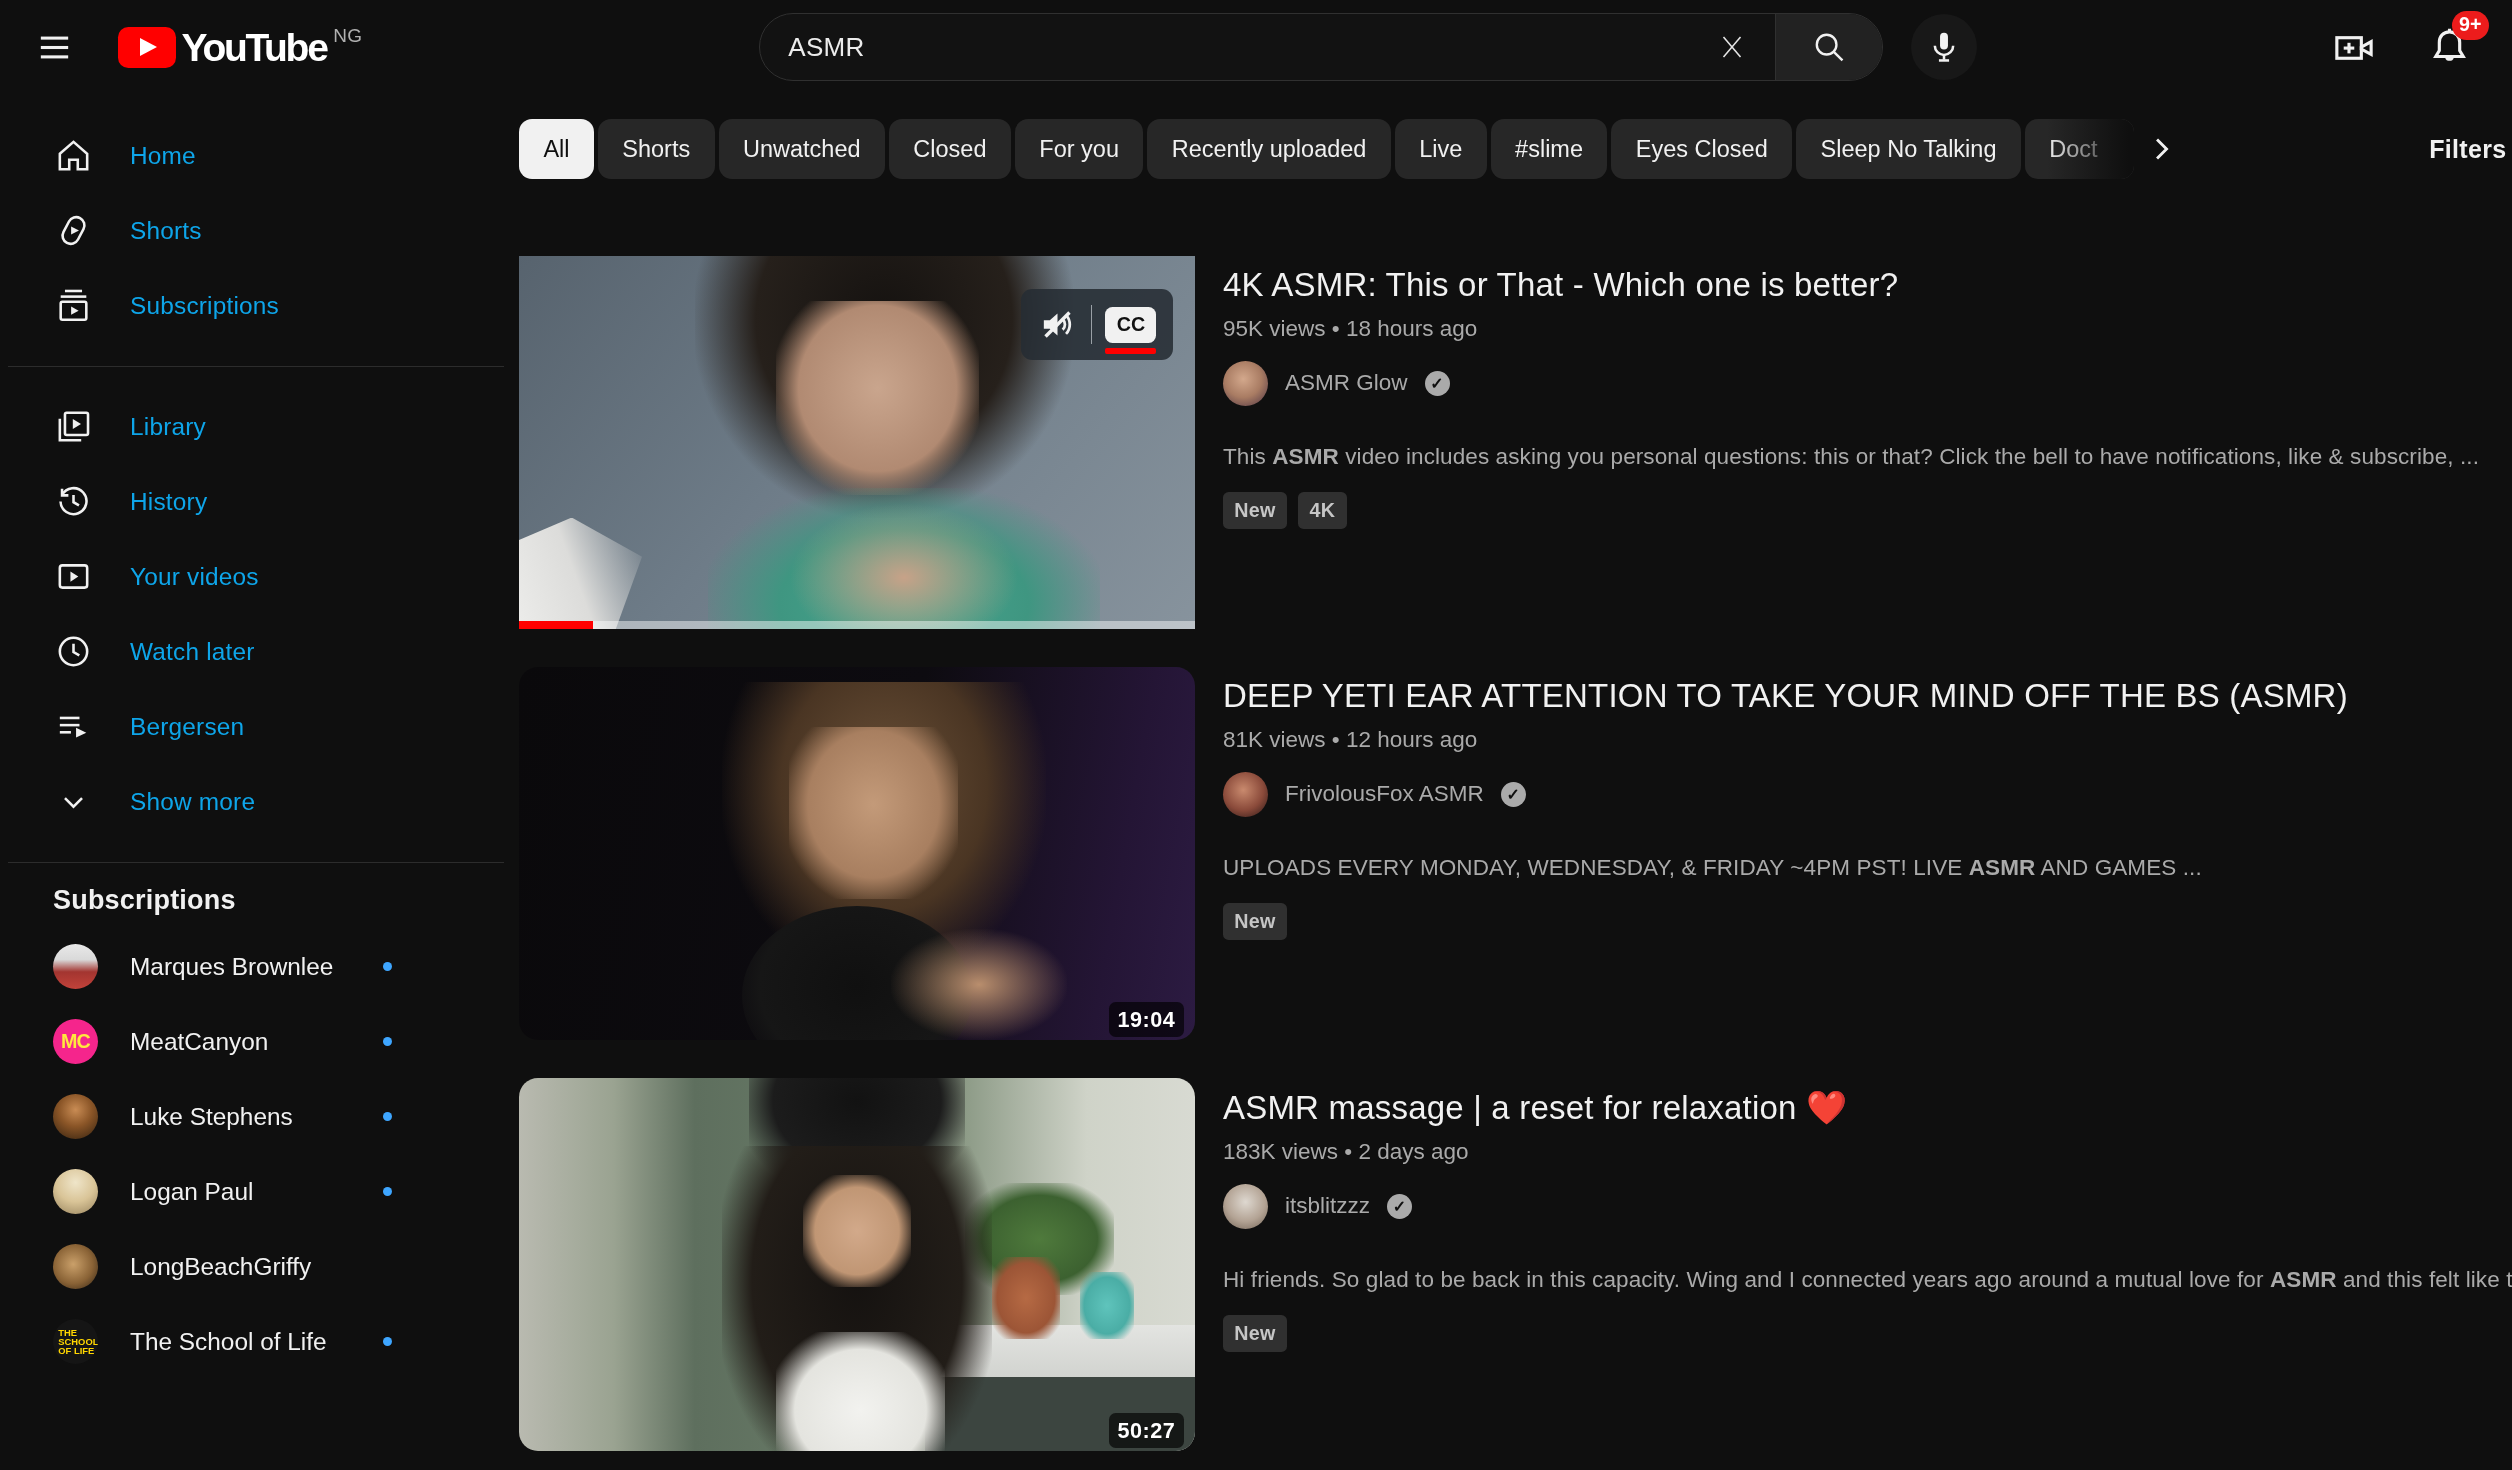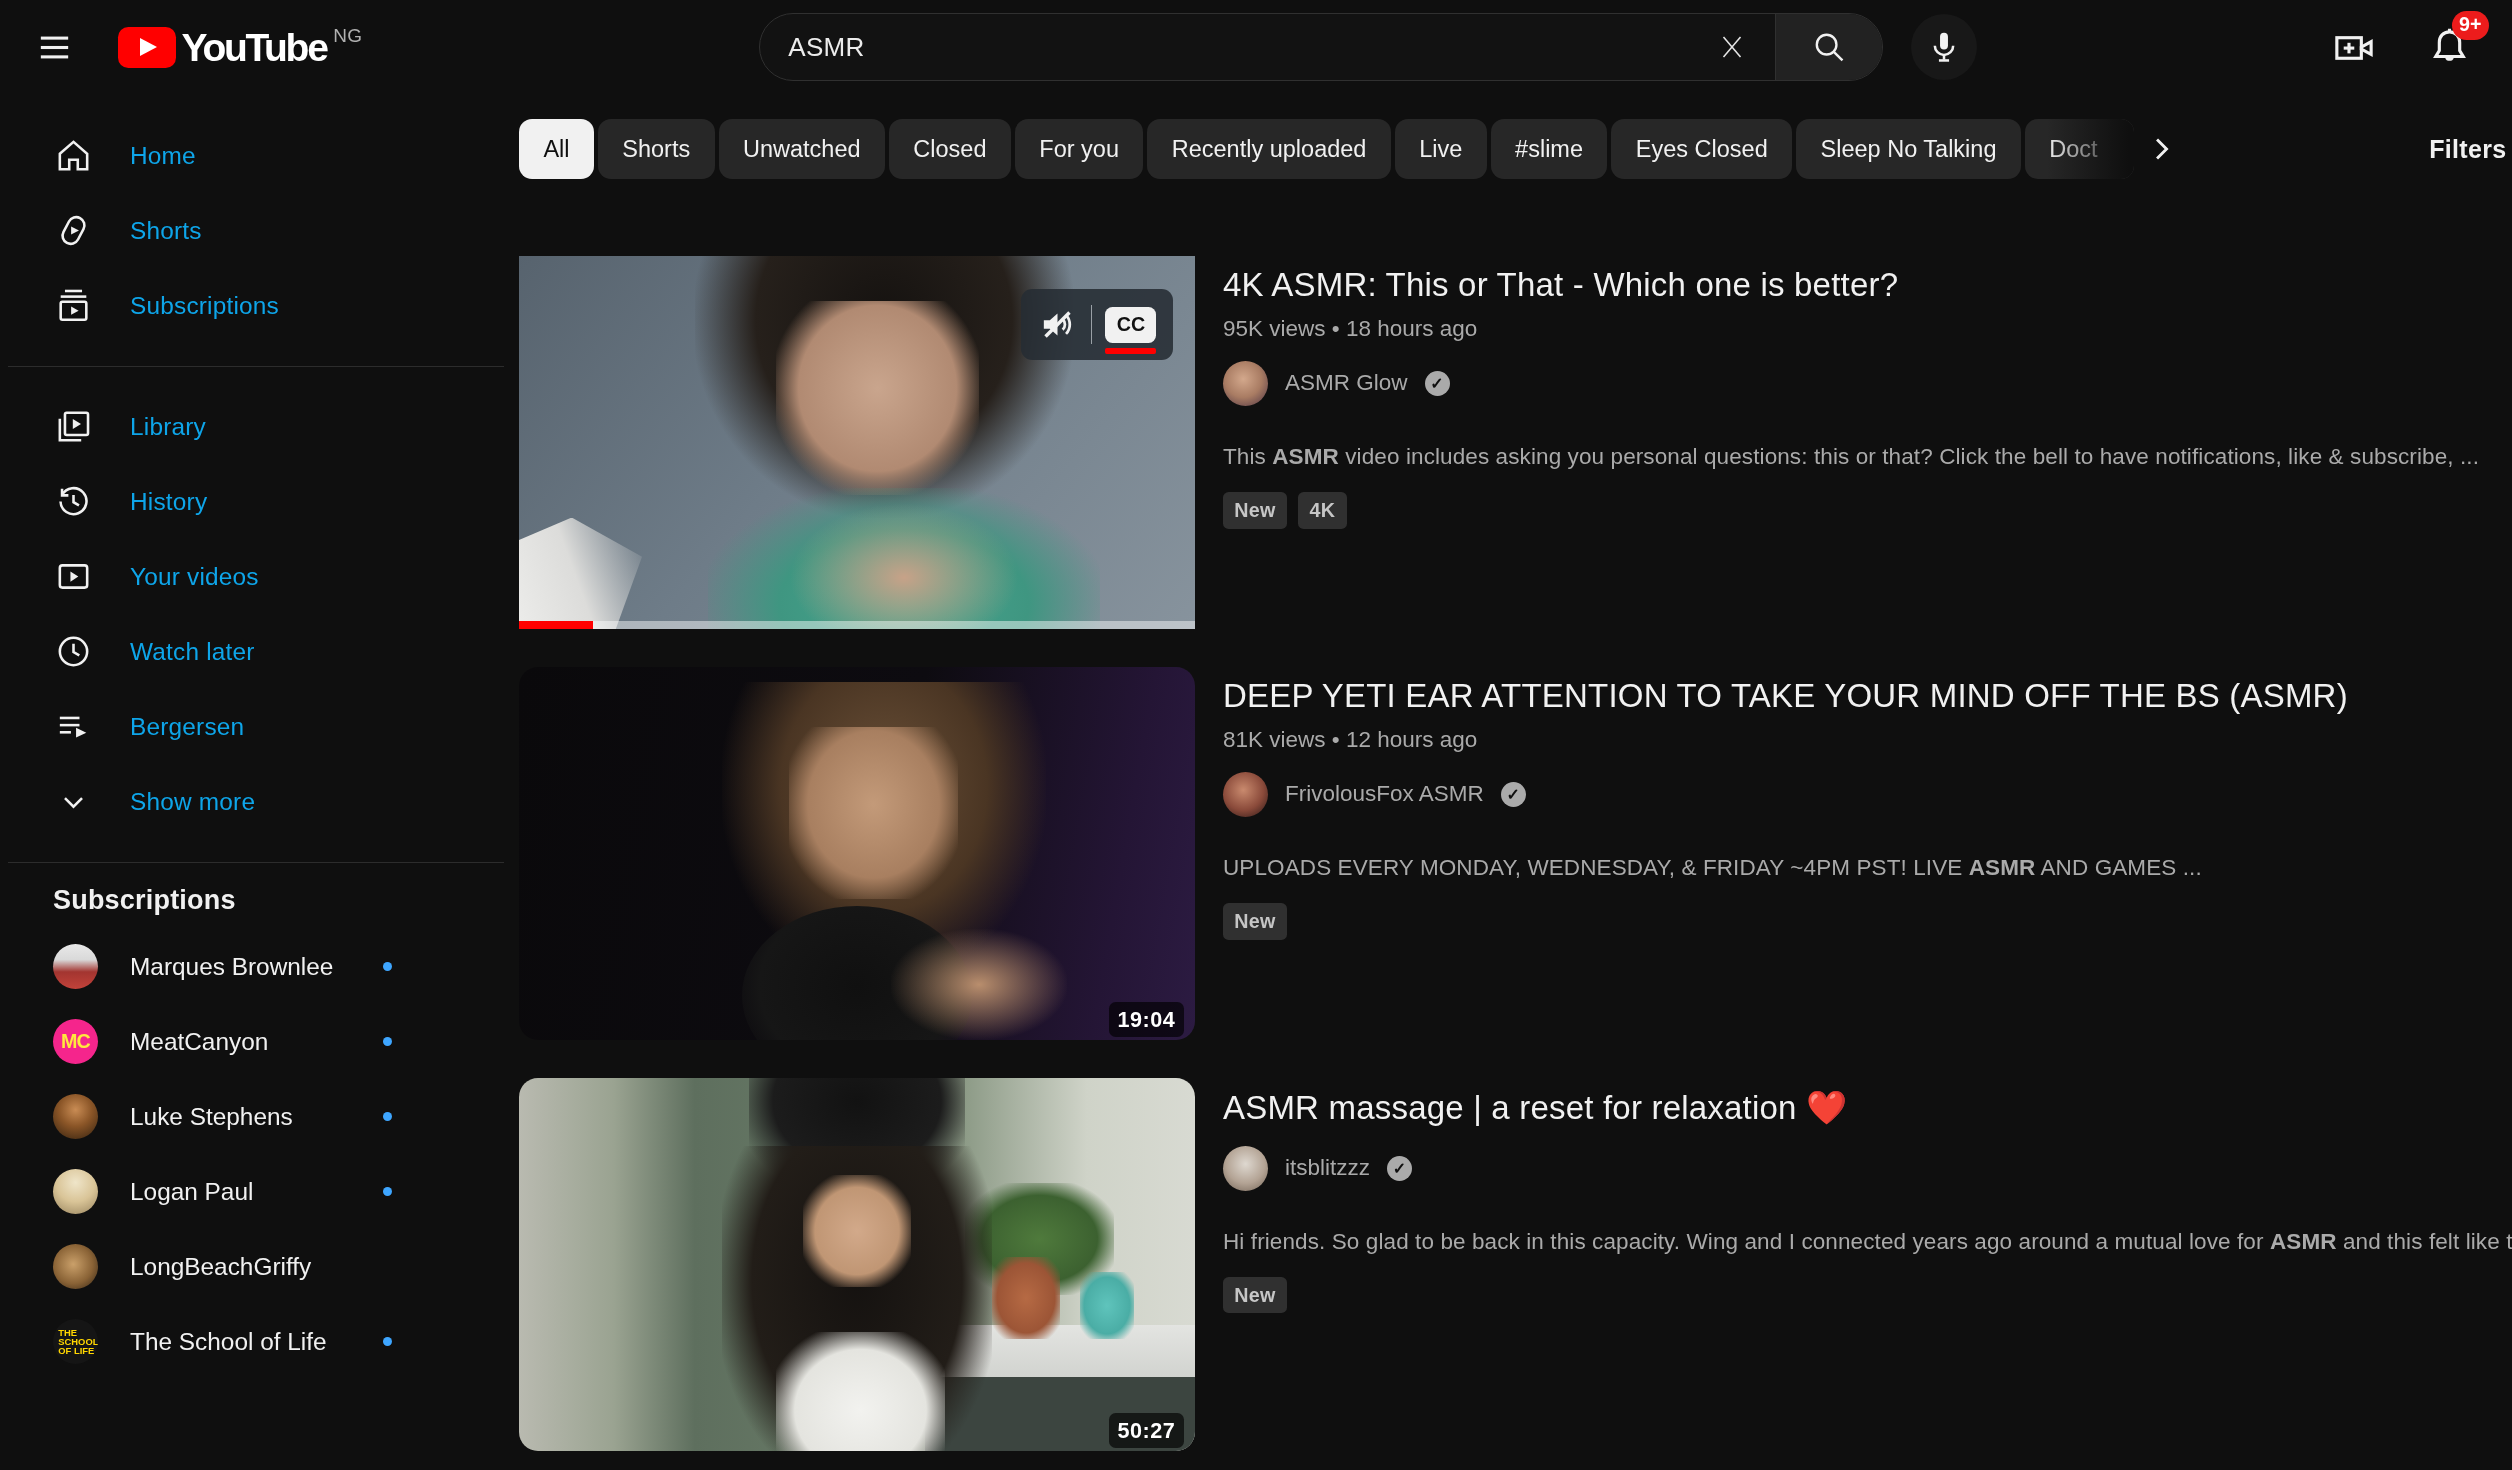--- a/index.html
+++ b/index.html
@@ -443,20 +443,21 @@
             <div class="pot1"></div>
             <div class="pot2"></div>
           <div class="person-back"></div>
             <div class="hair"></div>
             <div class="face"></div>
             <div class="shirt"></div>
           <span class="duration">50:27</span>
         </div>
         <div class="details">
           <div class="v-title"><span>ASMR massage | a reset for relaxation </span><span class="emoji">❤️</span></div>
+          <div class="v-meta">183K views • 2 days ago</div>
           <div class="v-channel">
             <span class="avatar av-itsblitzzz"></span>
             <span class="ch-name">itsblitzzz</span>
             <span class="verified">✓</span>
           </div>
           <div class="v-desc"><span>Hi friends. So glad to be back in this capacity. Wing and I connected years ago around a mutual love for </span><span class="b">ASMR</span><span> and this felt like the</span></div>
           <div class="badge-row">
             <span class="meta-badge">New</span>
           </div>
         </div>

